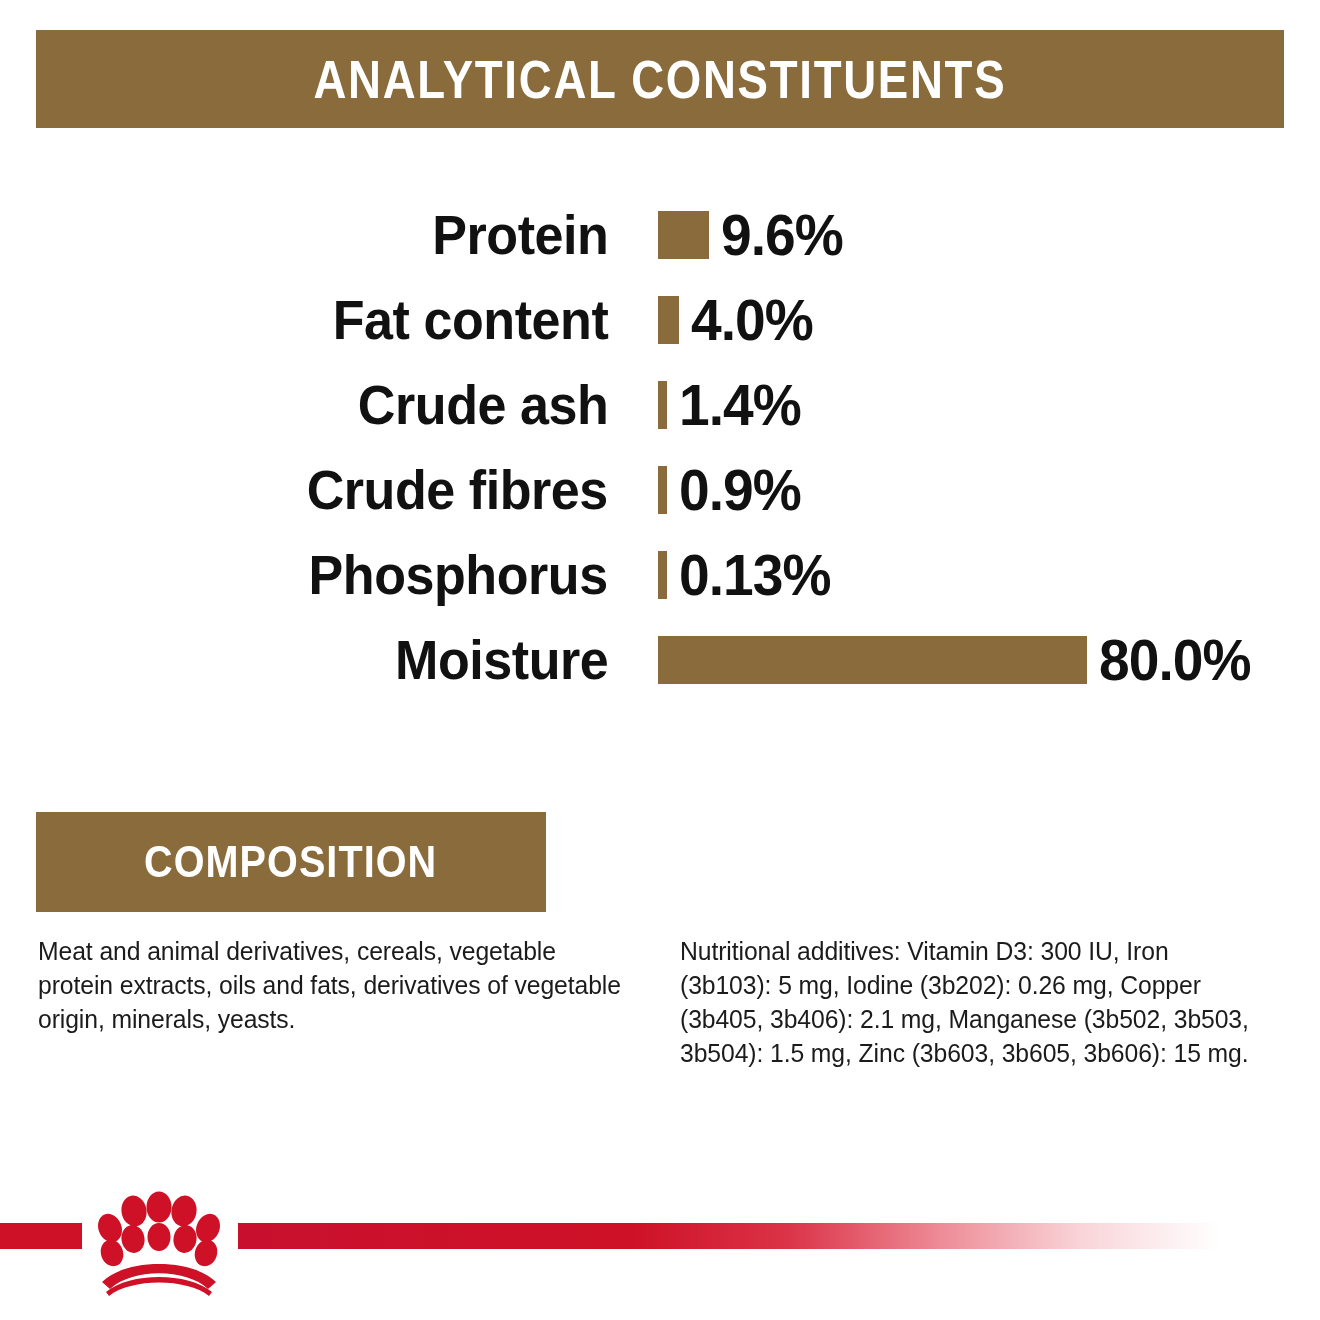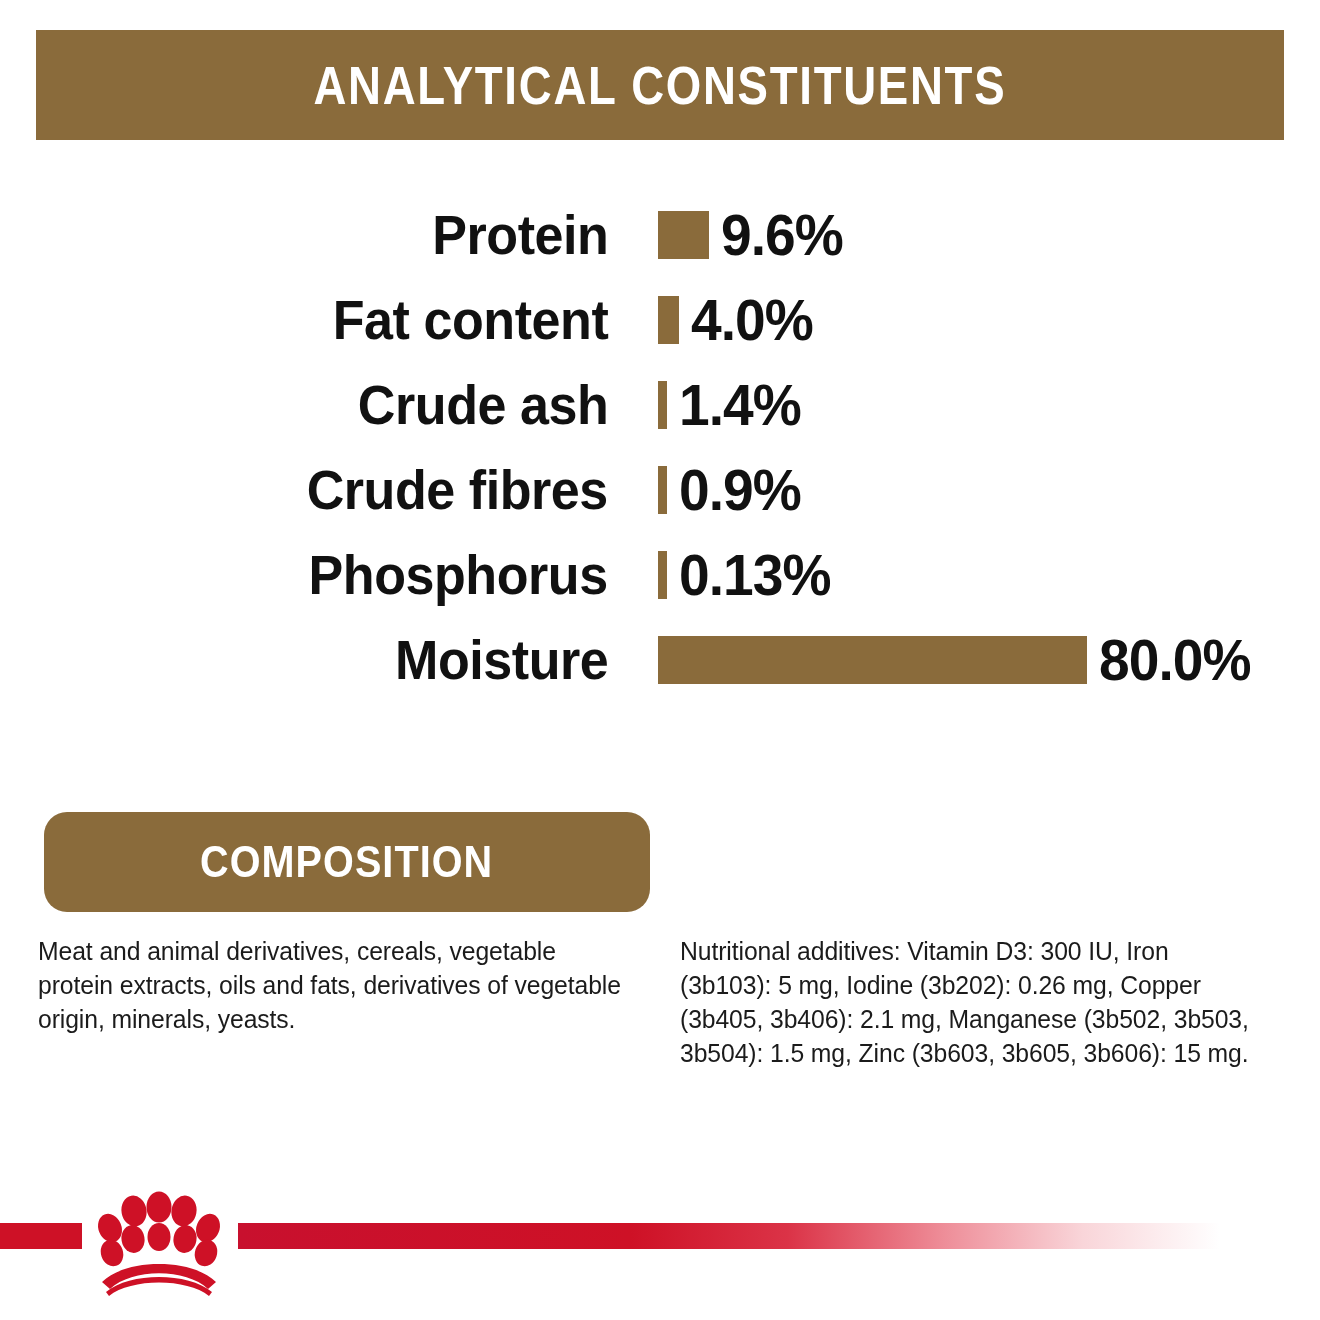--- a/index.html
+++ b/index.html
@@ -18,21 +18,21 @@
     height: 1320px;
     background: #ffffff;
   }
 
   
   .band-title {
     position: absolute;
     left: 36px;
     top: 30px;
     width: 1248px;
-    height: 110px;
+    height: 98px;
     background: #8A6B3B;
     display: flex;
     align-items: center;
     justify-content: center;
   }
   .band-title-text {
     color: #FFFFFF;
     font-family: "Liberation Sans Narrow", "Liberation Sans", sans-serif;
     font-weight: 700;
     font-size: 53px;
@@ -90,21 +90,21 @@
 
   
   .sub-band {
     position: absolute;
     height: 100px;
     background: #8A6B3B;
     display: flex;
     align-items: center;
     justify-content: center;
   }
-  .sub-band.left  { left: 44px;  top: 812px; width: 606px; border-radius: 23px; }
+  .sub-band.left  { left: 36px;  top: 812px; width: 510px; }
   .sub-band.right { left: 678px; top: 812px; width: 606px; }
 
   .sub-band-text {
     color: #FFFFFF;
     font-family: "Liberation Sans Narrow", "Liberation Sans", sans-serif;
     font-weight: 700;
     font-size: 45px;
     letter-spacing: 1.2px;
     transform: scaleX(0.88);
     transform-origin: center center;

